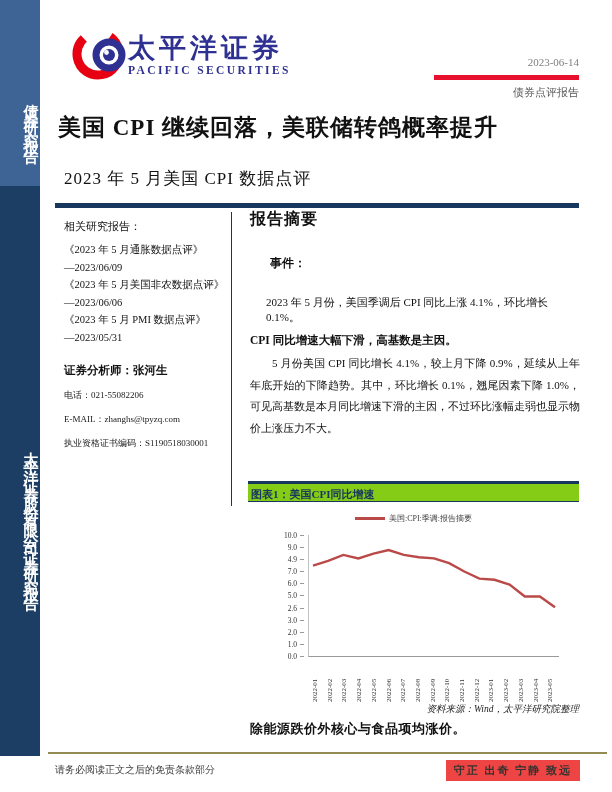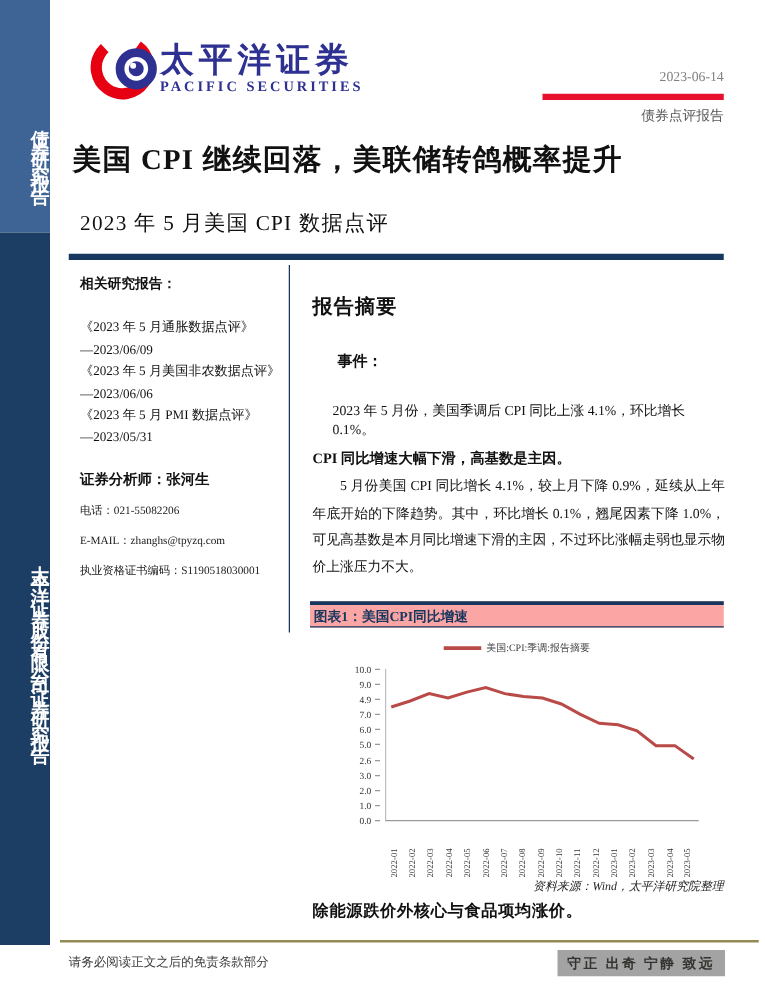--- a/index.html
+++ b/index.html
@@ -27,57 +27,57 @@
 
   .title{position:absolute;left:58px;top:112px;width:522px;text-align:left;
          font-size:23px;font-weight:bold;letter-spacing:1px;}
   .subtitle{position:absolute;left:64px;top:167px;font-size:17px;letter-spacing:1px;}
 
   .navy-bar{position:absolute;left:55px;top:203px;width:524px;height:5px;background:#17375e;}
   .v-divider{position:absolute;left:231px;top:212px;width:1px;height:294px;background:#17375e;}
 
   
   .left-col{position:absolute;left:64px;top:219px;width:164px;}
-  .related-heading{font-size:11px;font-weight:bold;margin-bottom:20px;}
+  .related-heading{font-size:11px;font-weight:normal;margin-bottom:7px;}
   .report-item{font-size:10.5px;line-height:17.5px;}
   .analyst-heading{margin-top:17px;font-size:11.5px;font-weight:bold;}
   .contact{font-size:9px;margin-top:11px;color:#1a1a1a;}
 
   
-  .right-col{position:absolute;left:250px;top:235px;width:330px;}
+  .right-col{position:absolute;left:250px;top:209px;width:330px;}
   .summary-heading{font-size:16px;font-weight:bold;letter-spacing:1px;}
   .event-heading{margin-top:25px;margin-left:20px;font-size:12px;font-weight:bold;}
   .event-text{margin-top:23px;margin-left:16px;font-size:11px;}
   .points-heading{margin-top:31px;margin-left:20px;font-size:12px;font-weight:bold;}
   .points-sub{margin-top:8px;font-size:11.5px;font-weight:bold;}
   .points-text{margin-top:5px;font-size:11px;line-height:21.5px;text-indent:2em;text-align:justify;}
 
   
-  .figure-bar{position:absolute;left:248px;top:481px;width:331px;height:21px;background:#fca5a5;
+  .figure-bar{position:absolute;left:248px;top:481px;width:331px;height:21px;background:#84cc16;
               border-top:3px solid #17375e;border-bottom:1px solid #17375e;
               font-size:11px;font-weight:bold;color:#17375e;line-height:20px;padding-left:3px;box-sizing:border-box;}
   .chart{position:absolute;left:248px;top:506px;width:331px;height:196px;}
   .legend{position:absolute;left:0;top:7px;width:100%;display:flex;justify-content:center;align-items:center;gap:4px;}
   .legend-line{width:30px;height:3px;}
   .legend-label{font-size:8px;color:#404040;}
   .y-axis{position:absolute;left:14px;top:29px;width:42px;height:122px;display:flex;flex-direction:column;justify-content:space-between;}
   .ytick{display:flex;justify-content:flex-end;align-items:center;height:0;font-size:7.5px;color:#333;gap:3px;}
   .tickmark{display:inline-block;width:4px;height:1px;background:#999;}
   .plot{position:absolute;left:60px;top:29px;width:250px;height:121px;border-left:1px solid #c0c0c0;border-bottom:1px solid #9a9a9a;}
   .x-axis{position:absolute;left:60px;top:153px;width:250px;height:43px;display:flex;}
   .xtick{flex:1;writing-mode:vertical-rl;transform:rotate(180deg);font-size:7px;color:#333;
          display:flex;justify-content:flex-start;align-items:center;}
 
   .source{position:absolute;left:248px;top:703px;width:331px;text-align:right;font-style:italic;font-size:9.5px;color:#222;}
   .conclusion{position:absolute;left:250px;top:720px;font-size:13px;font-weight:bold;letter-spacing:0.5px;}
 
   
   .footer-line{position:absolute;left:48px;top:752px;width:559px;height:2px;background:#948a54;}
   .disclaimer{position:absolute;left:55px;top:763px;font-size:10px;color:#3a3a3a;}
-  .motto{position:absolute;right:32px;top:760px;background:#a3a3a3;color:#33332f;
+  .motto{position:absolute;right:32px;top:760px;background:#ef4444;color:#33332f;
          font-size:11px;font-weight:bold;letter-spacing:2px;padding:3px 8px;}
 </style>
 </head>
 <body>
 
 <div id="page">
 
   <div class="sidebar-top"></div>
   <div class="sidebar-bottom"></div>
   <div class="vtext top">债券研究报告</div>

